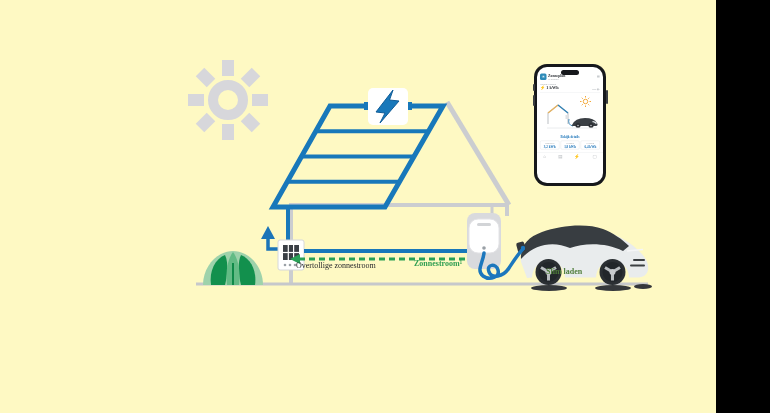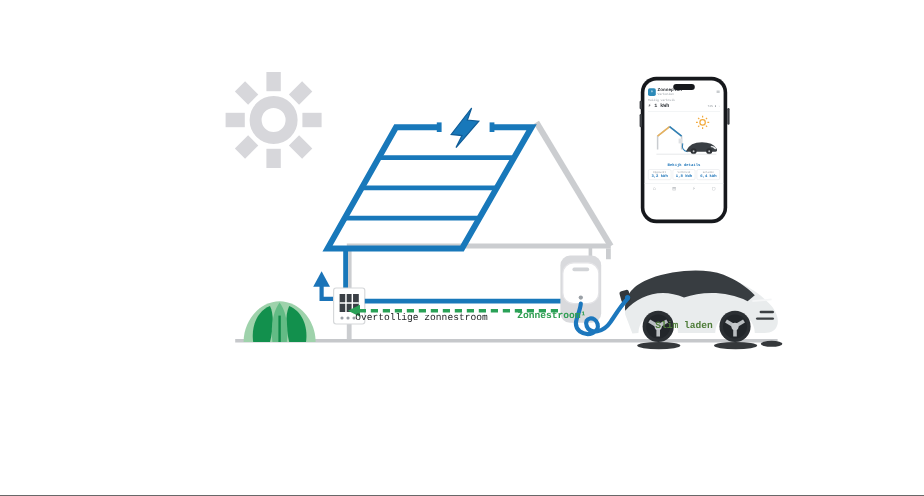--- a/index.html
+++ b/index.html
@@ -1,22 +1,22 @@
 <!DOCTYPE html>
 <html><head>
 <meta charset="utf-8">
 <style>
   html,body{margin:0;padding:0;background:#000;}
-  #stage{position:relative;width:770px;height:413px;background:#ffffff;overflow:hidden;
-         font-family:Liberation Mono, monospace;}
+  #stage{position:relative;width:716px;height:413px;background:#fef9c3;overflow:hidden;
+         font-family:Liberation Serif, serif;}
   #diagram-svg{position:absolute;left:0;top:0;}
 
   .label{position:absolute;white-space:nowrap;line-height:1;}
   #flow-label-dark{left:296px;top:262px;font-size:8px;color:#26282b;}
-  #flow-label-green{left:414px;top:260px;font-size:8px;font-weight:700;color:#2f9e52;margin-left:17px;}
+  #flow-label-green{left:414px;top:260px;font-size:8px;font-weight:700;color:#2f9e52;}
   #car-label{left:546px;top:268px;font-size:8px;font-weight:700;color:#4f7d3a;}
 
   
   .phone{position:absolute;left:534px;top:64px;width:72px;height:122px;
          background:#16181c;border-radius:13px;padding:3px;box-sizing:border-box;}
   .phone-btn{position:absolute;background:#3a3d41;border-radius:1px;}
   .phone-screen{position:relative;width:66px;height:116px;background:#fff;border-radius:10px;overflow:hidden;}
   .island{position:absolute;left:50%;top:3px;transform:translateX(-50%);width:18px;height:5px;
           background:#16181c;border-radius:3px;z-index:3;}
   .screen-scale{width:132px;height:232px;transform:scale(0.5);transform-origin:0 0;}

